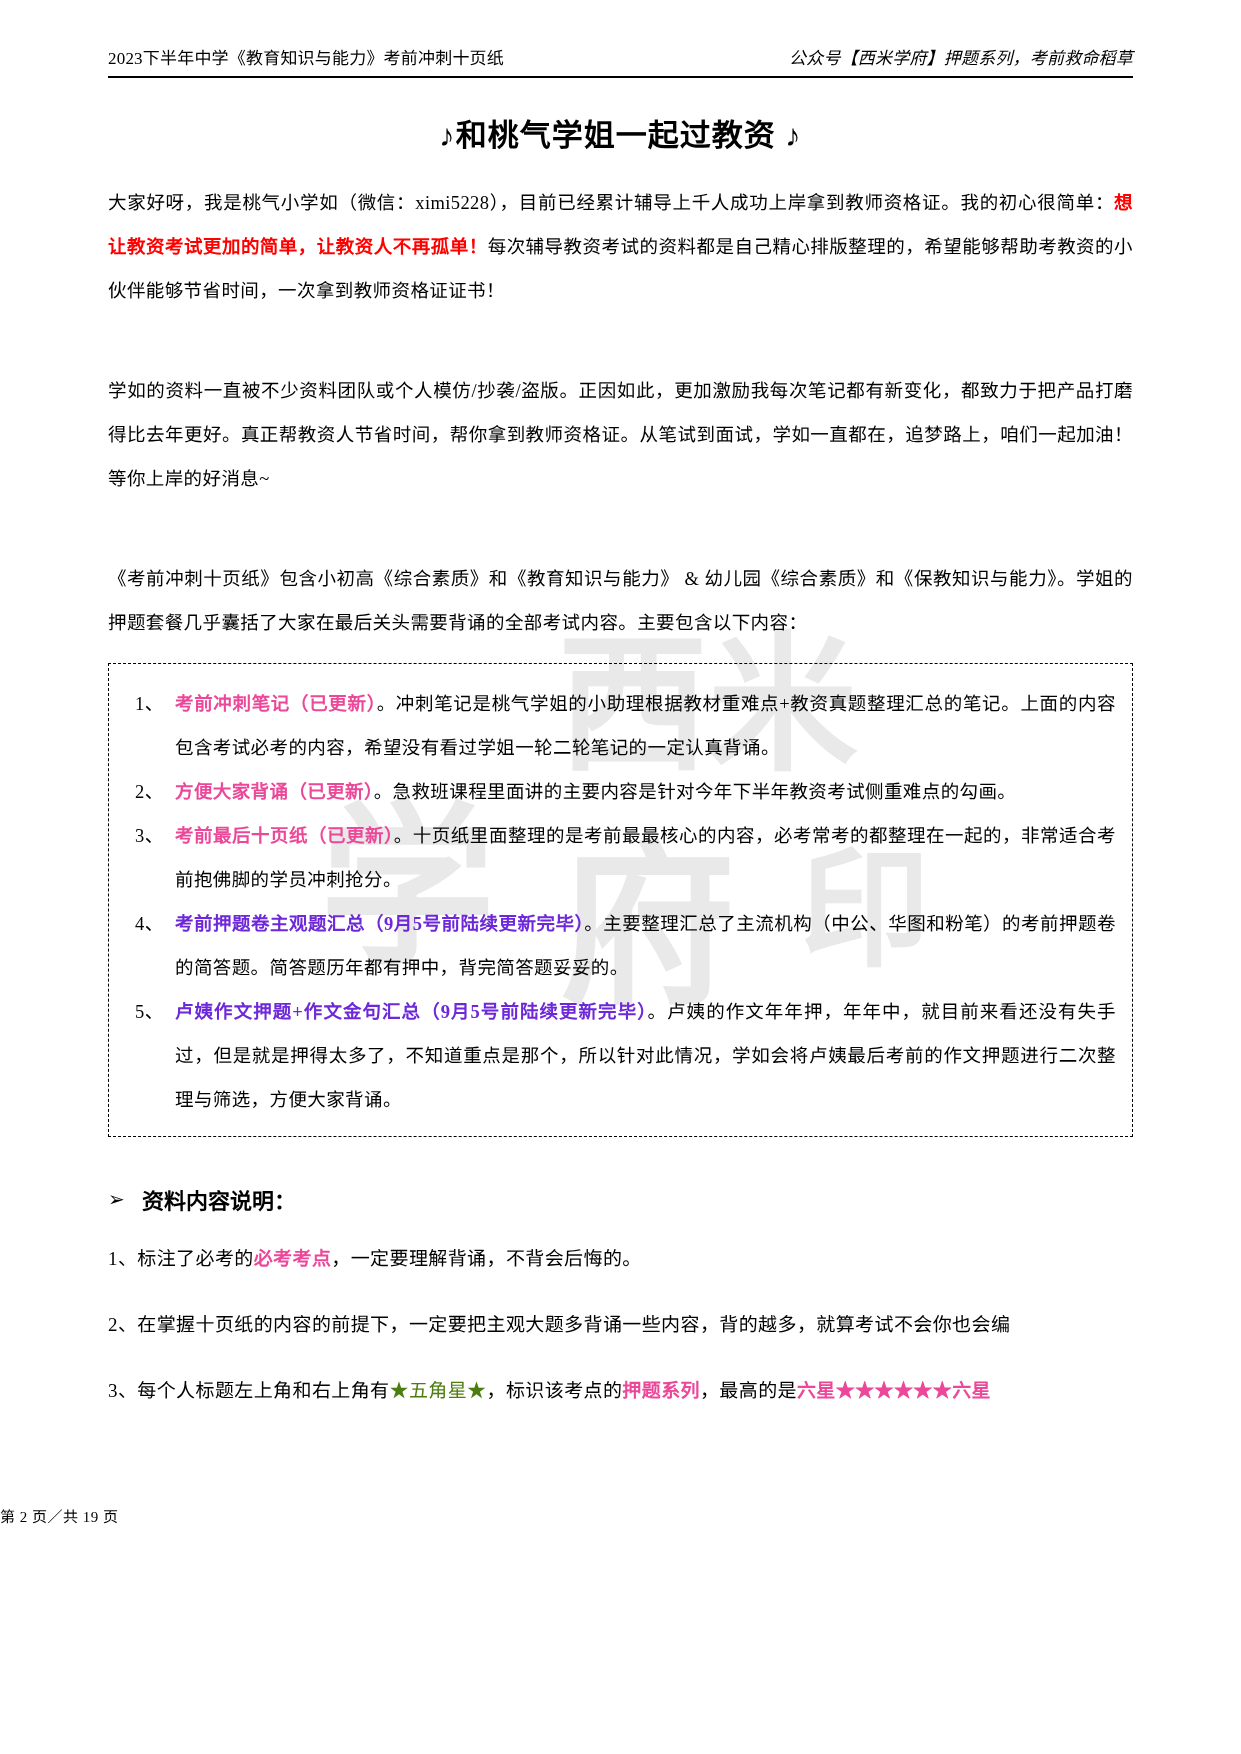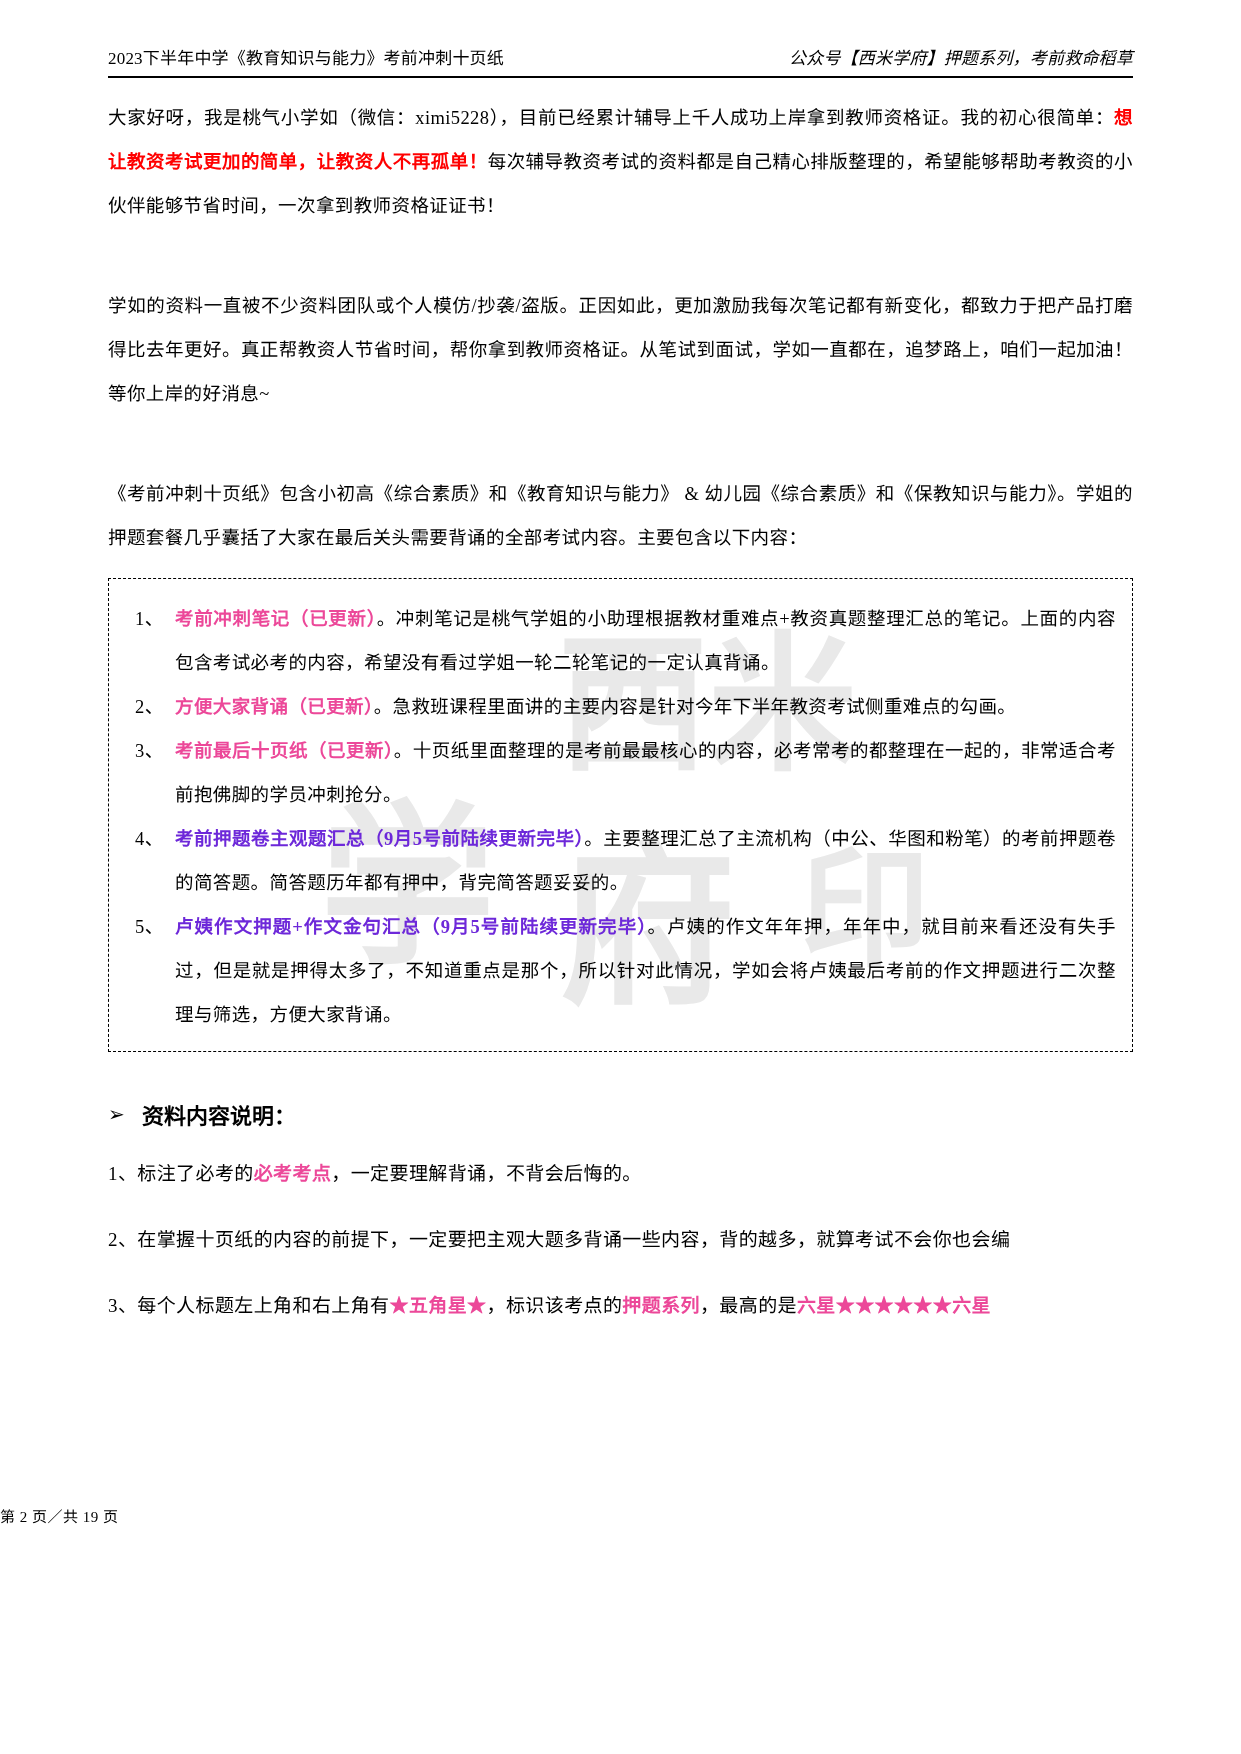--- a/index.html
+++ b/index.html
@@ -148,21 +148,21 @@
   }
 
   .note-line {
     font-size: 19px;
     line-height: 44px;
     letter-spacing: 0.4px;
     margin-top: 22px;
   }
   .note-line:first-of-type { margin-top: 26px; }
 
-  .star { color: #ec4899; font-weight: 700; }
+  .star { color: #4d7c0f; font-weight: 400; }
 
   
   .footer {
     position: absolute;
     left: 0;
     top: 1505px;
     width: 100%;
     font-size: 15px;
     letter-spacing: 0.5px;
     z-index: 2;
@@ -181,20 +181,21 @@
   </div>
 
   <div class="header">
     <div class="header-left">2023下半年中学《教育知识与能力》考前冲刺十页纸</div>
     <div class="header-right">公众号【西米学府】押题系列，考前救命稻草</div>
   </div>
   <div class="header-rule"></div>
 
   <div class="content">
 
+    <h1 class="doc-title">♪和桃气学姐一起过教资 ♪</h1>
 
     <p class="para"><span>大家好呀，我是桃气小学如（微信：ximi5228），目前已经累计辅导上千人成功上岸拿到教师资格证。我的初心很简单：</span><span class="red">想让教资考试更加的简单，让教资人不再孤单！</span><span>每次辅导教资考试的资料都是自己精心排版整理的，希望能够帮助考教资的小伙伴能够节省时间，一次拿到教师资格证证书！</span></p>
 
     <div class="gap-md"></div>
 
     <p class="para">学如的资料一直被不少资料团队或个人模仿/抄袭/盗版。正因如此，更加激励我每次笔记都有新变化，都致力于把产品打磨得比去年更好。真正帮教资人节省时间，帮你拿到教师资格证。从笔试到面试，学如一直都在，追梦路上，咱们一起加油！等你上岸的好消息~</p>
 
     <div class="gap-md"></div>
 
     <p class="para">《考前冲刺十页纸》包含小初高《综合素质》和《教育知识与能力》 &amp; 幼儿园《综合素质》和《保教知识与能力》。学姐的押题套餐几乎囊括了大家在最后关头需要背诵的全部考试内容。主要包含以下内容：</p>

